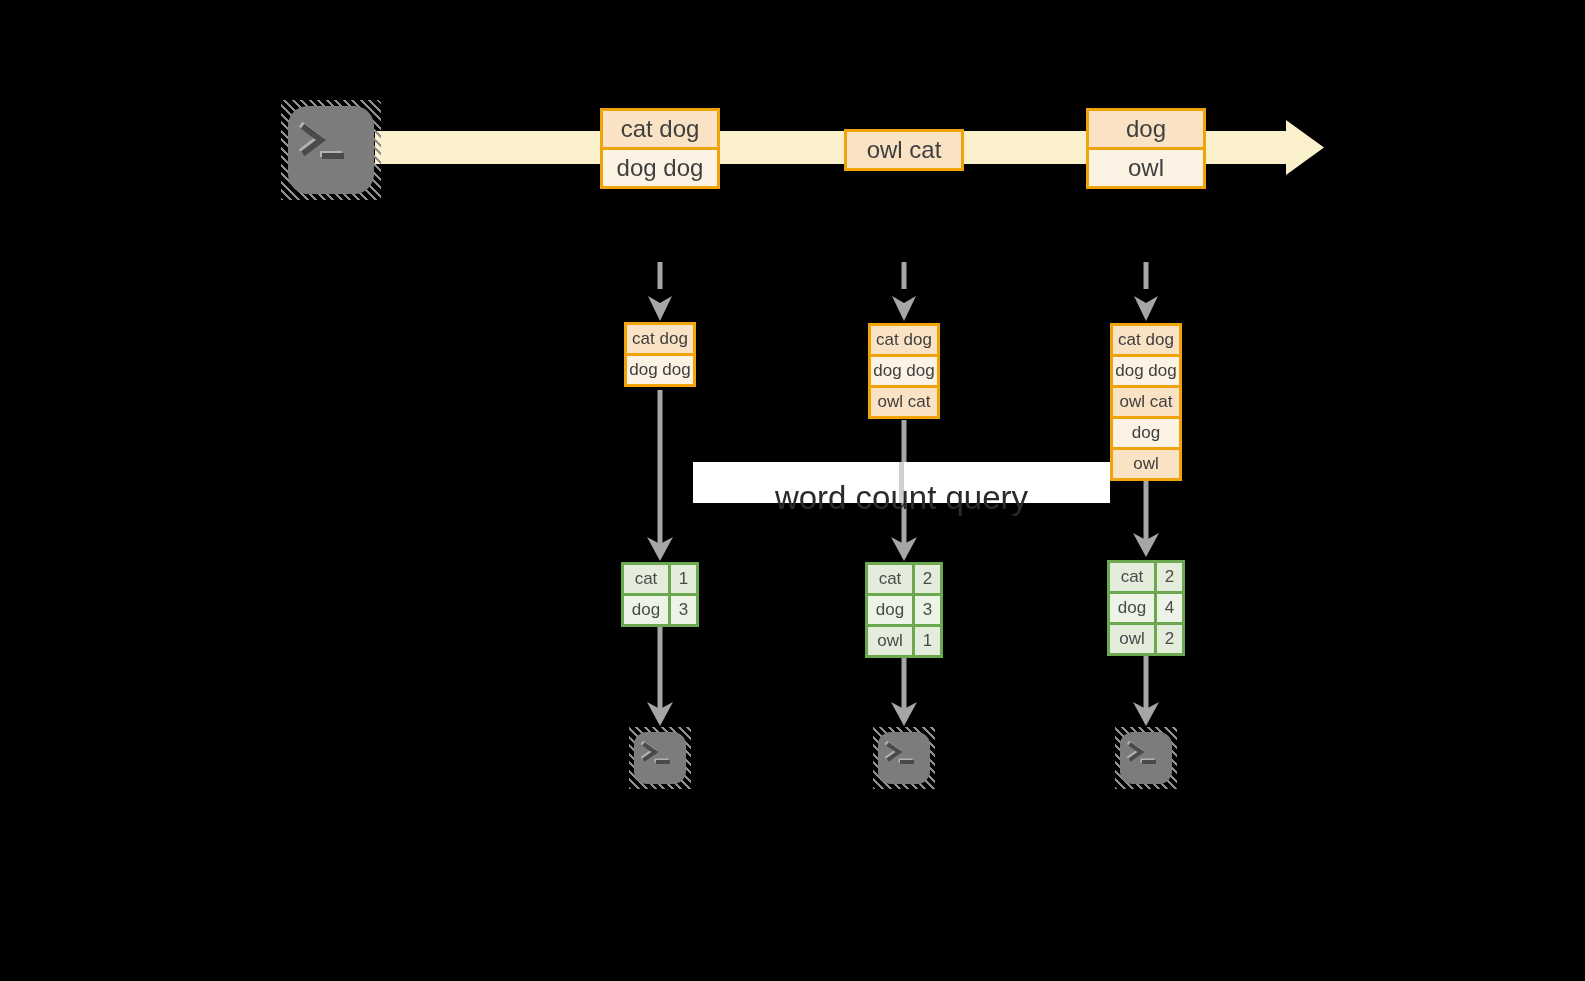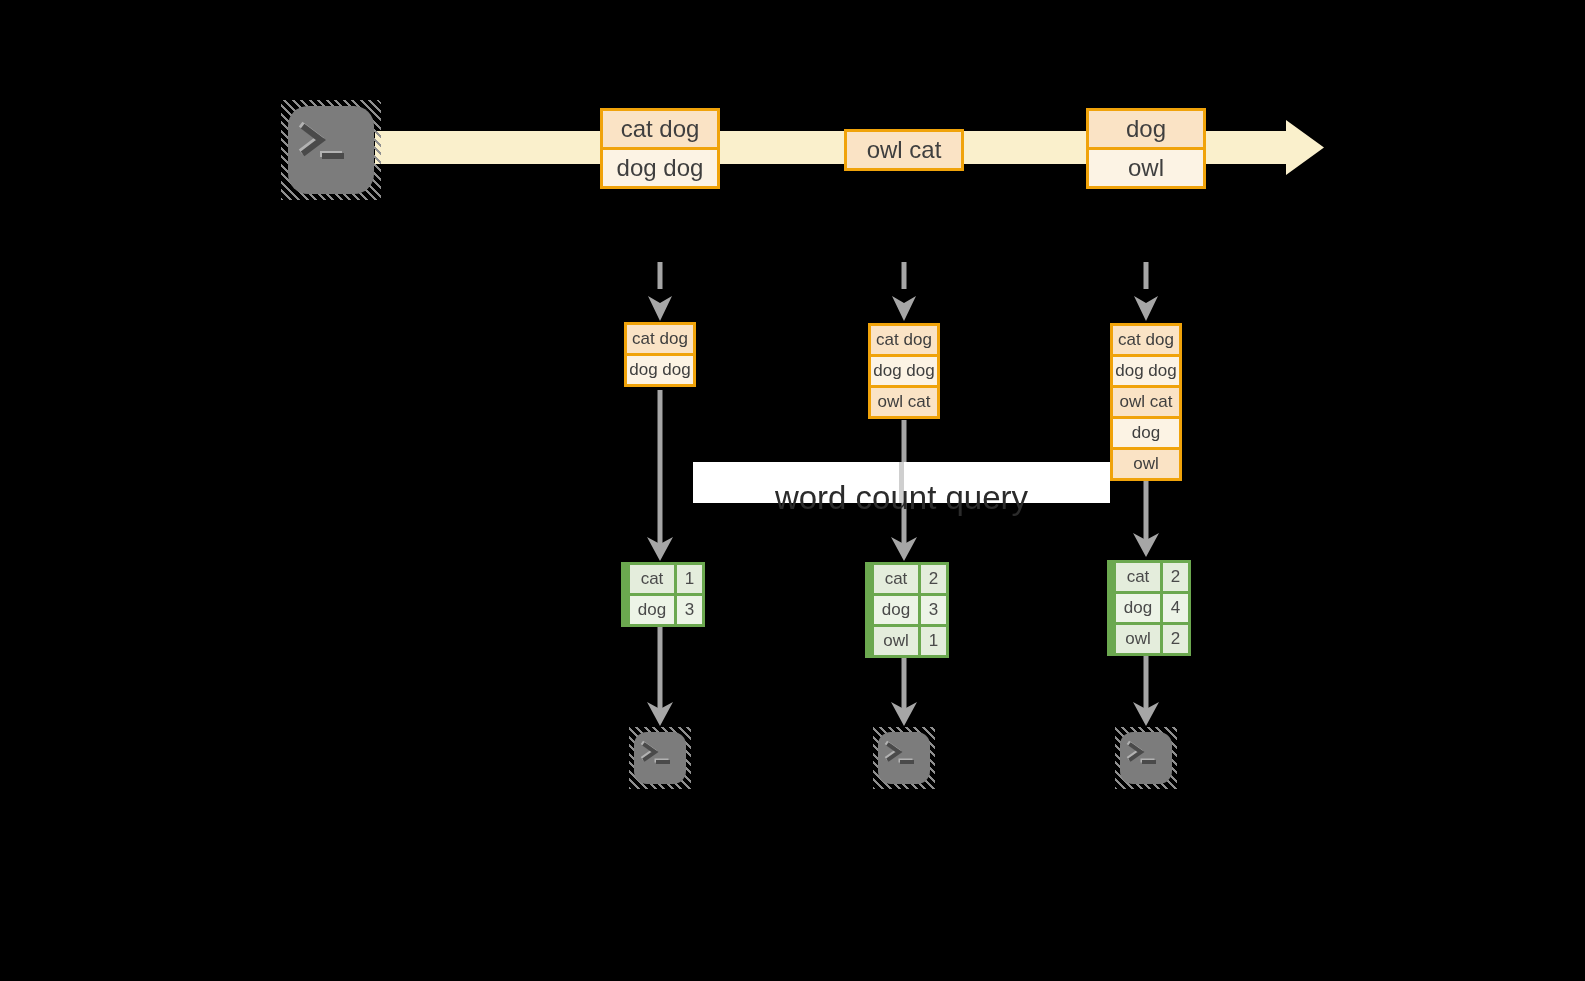--- a/index.html
+++ b/index.html
@@ -45,21 +45,21 @@
     height:28px; line-height:28px; text-align:center;
     font-size:17px; color:#3f3f3f; background:#FCF3E4;
   }
   .glist .cell + .cell { margin-top:3px; }
   .glist .cell:nth-child(odd) { background:#FAE3C5; }
 
   
   .gtable {
     position:absolute; z-index:3;
     display:grid; grid-template-columns:44px 25px; gap:3px;
-    background:#6BA84F; border:3px solid #6BA84F;padding-left:6px;
+    background:#6BA84F; border:3px solid #6BA84F;
   }
   .gtable .cell {
     height:28px; line-height:28px; text-align:center;
     font-size:17px; color:#4a4a4a; background:#EDF4E7;
   }
   .gtable .cell:nth-child(4n+1), .gtable .cell:nth-child(4n+2) { background:#E4EDDC; }
 
   
   .banner {
     position:absolute; z-index:2; left:693px; top:462px; width:417px; height:41px;

